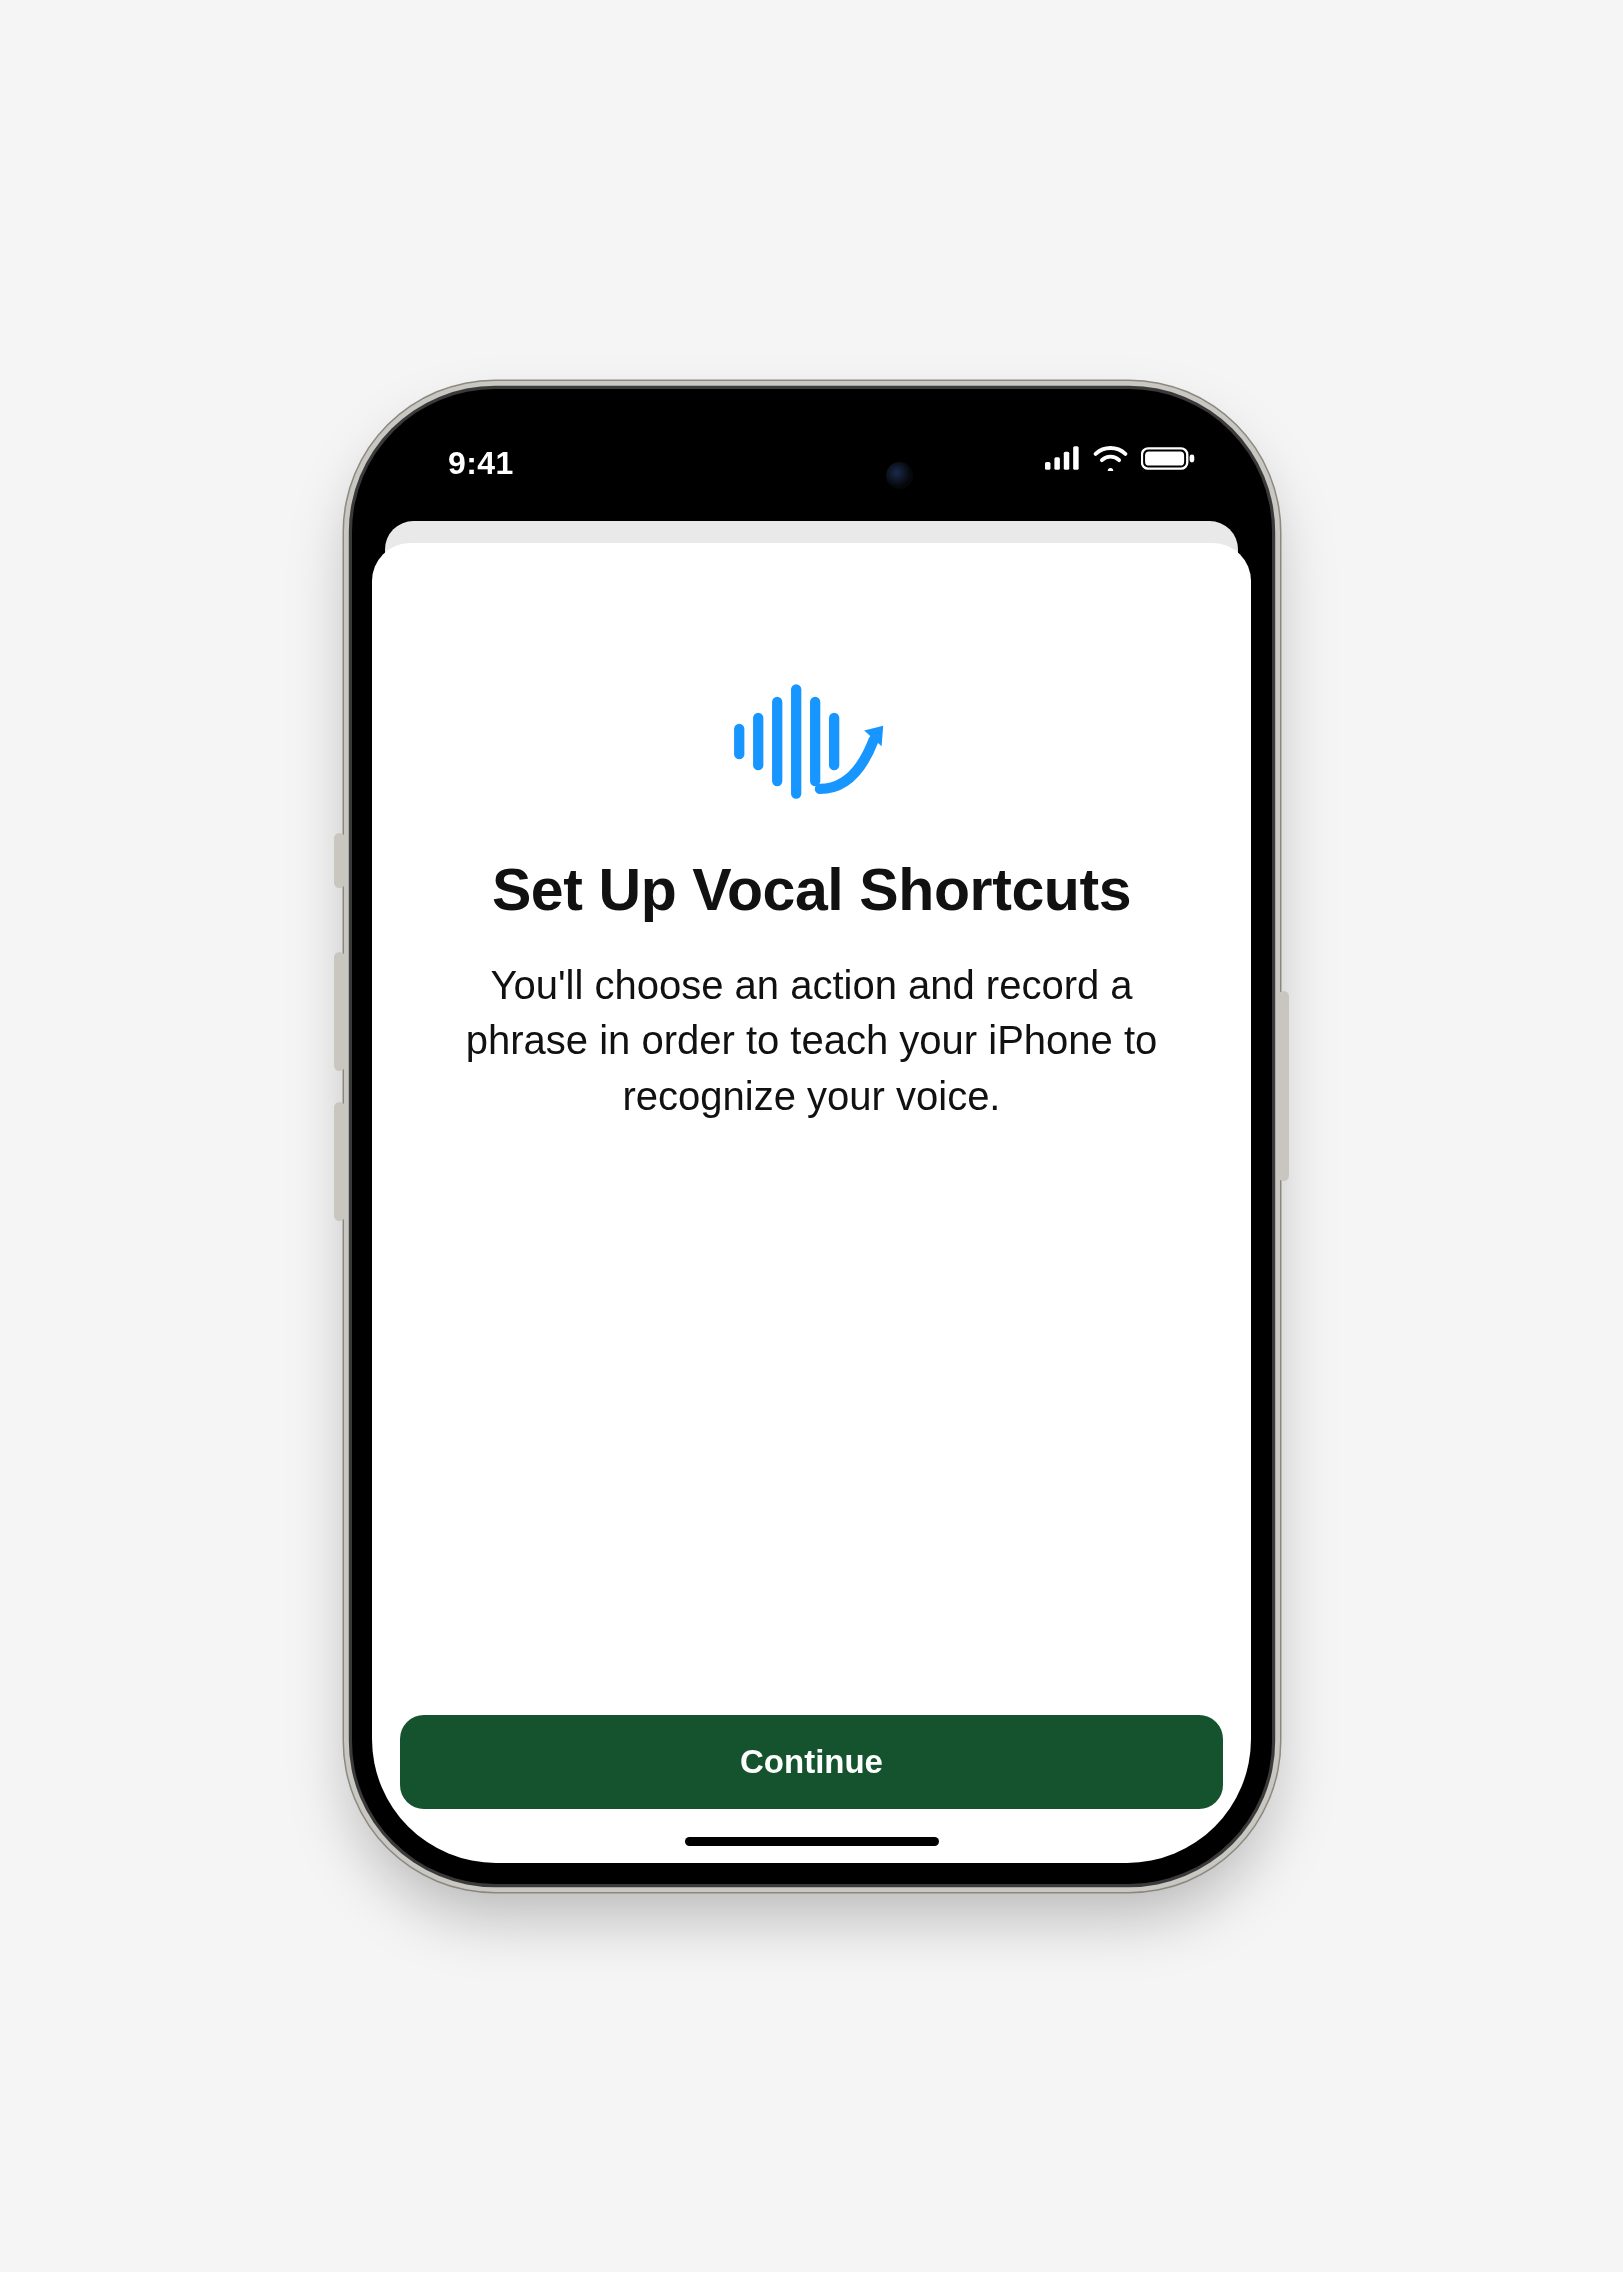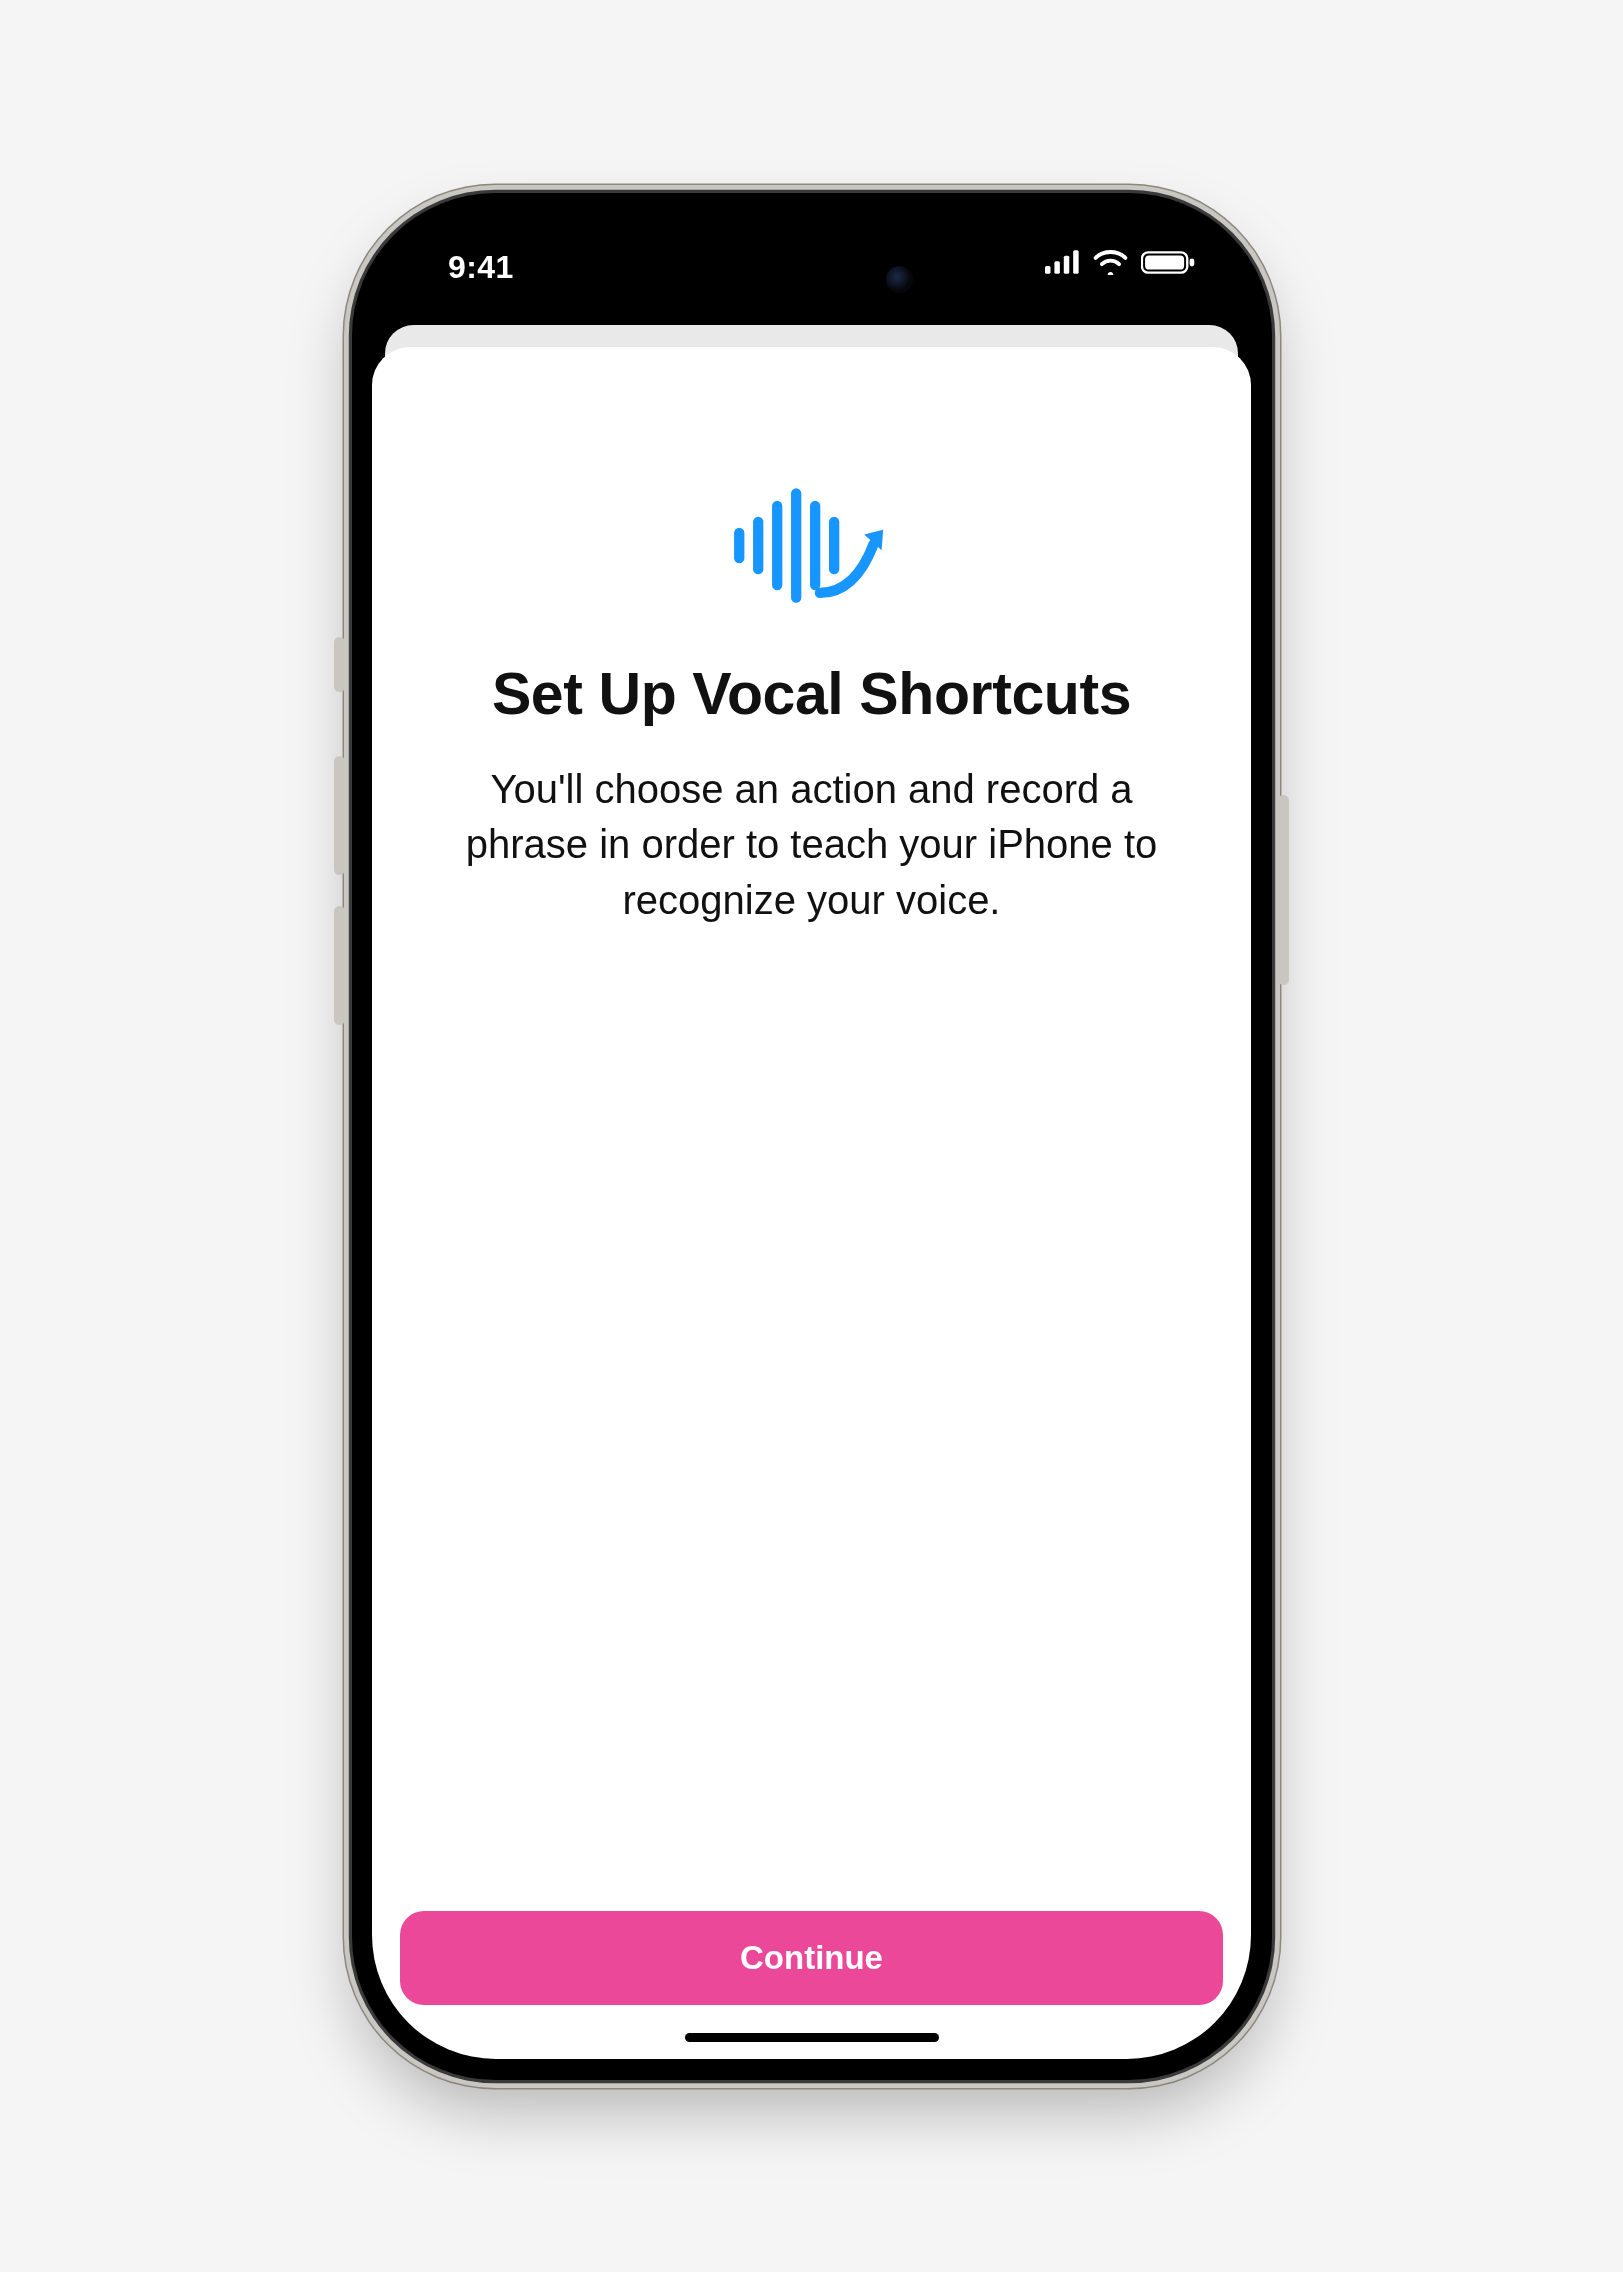--- a/index.html
+++ b/index.html
@@ -9,21 +9,21 @@
     font-family: -apple-system, "SF Pro Display", "SF Pro Text", "Helvetica Neue", Helvetica, Arial, sans-serif;
     display: flex;
     align-items: center;
     justify-content: center;
   }
 
   
   .device {
     position: relative;
     width: 920px;
-    height: 1887px;
+    height: 1495px;
     border-radius: 143px;
     background: #000;
     box-shadow:
       0 0 0 3.2px #3a3a3a,
       0 0 0 8px #c9c7c2,
       0 0 0 9.5px #8a887f,
       0 32px 63px rgba(0,0,0,.25);
   }
   
   .btn-side {
@@ -142,21 +142,21 @@
 
   .cta {
     flex: 0 0 auto;
     margin-bottom: 54px;
   }
   .cta-button {
     width: 100%;
     height: 94px;
     border: none;
     border-radius: 24px;
-    background: #ec4899;
+    background: #14532d;
     color: #fff;
     font-size: 33px;
     font-weight: 600;
     cursor: pointer;
   }
 
   .home-indicator {
     position: absolute;
     bottom: 17.4px;
     left: 50%;

